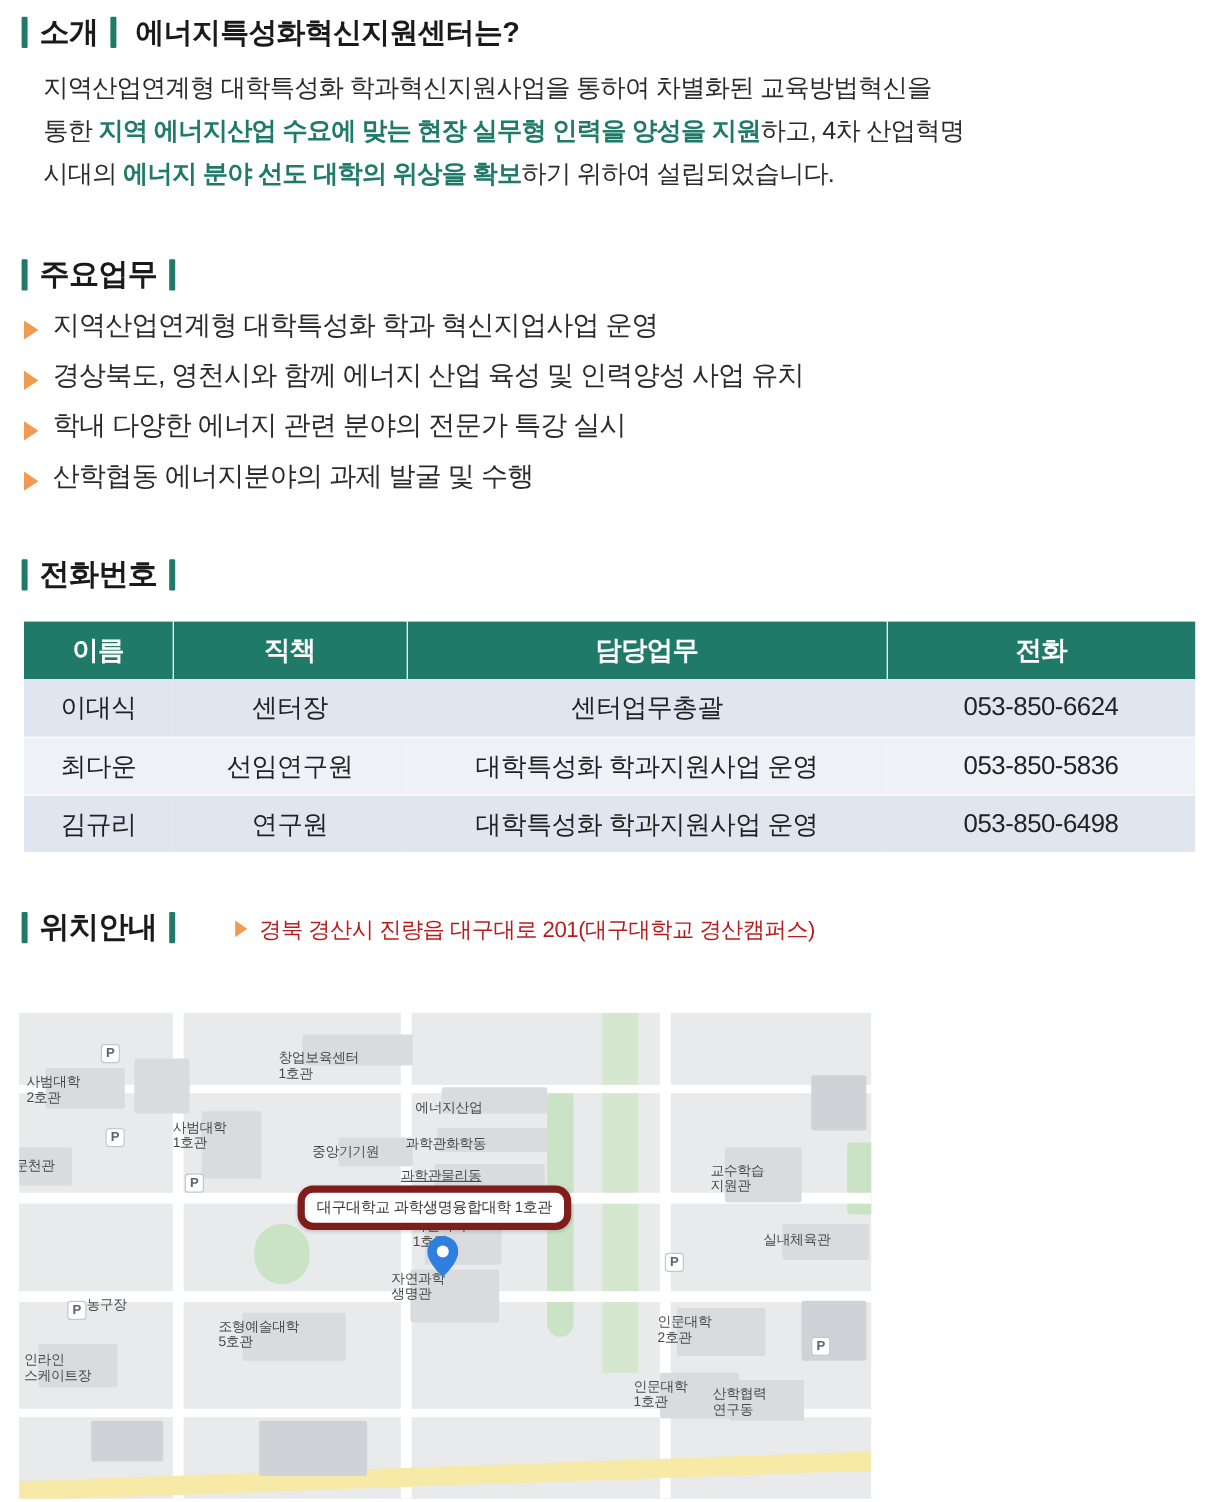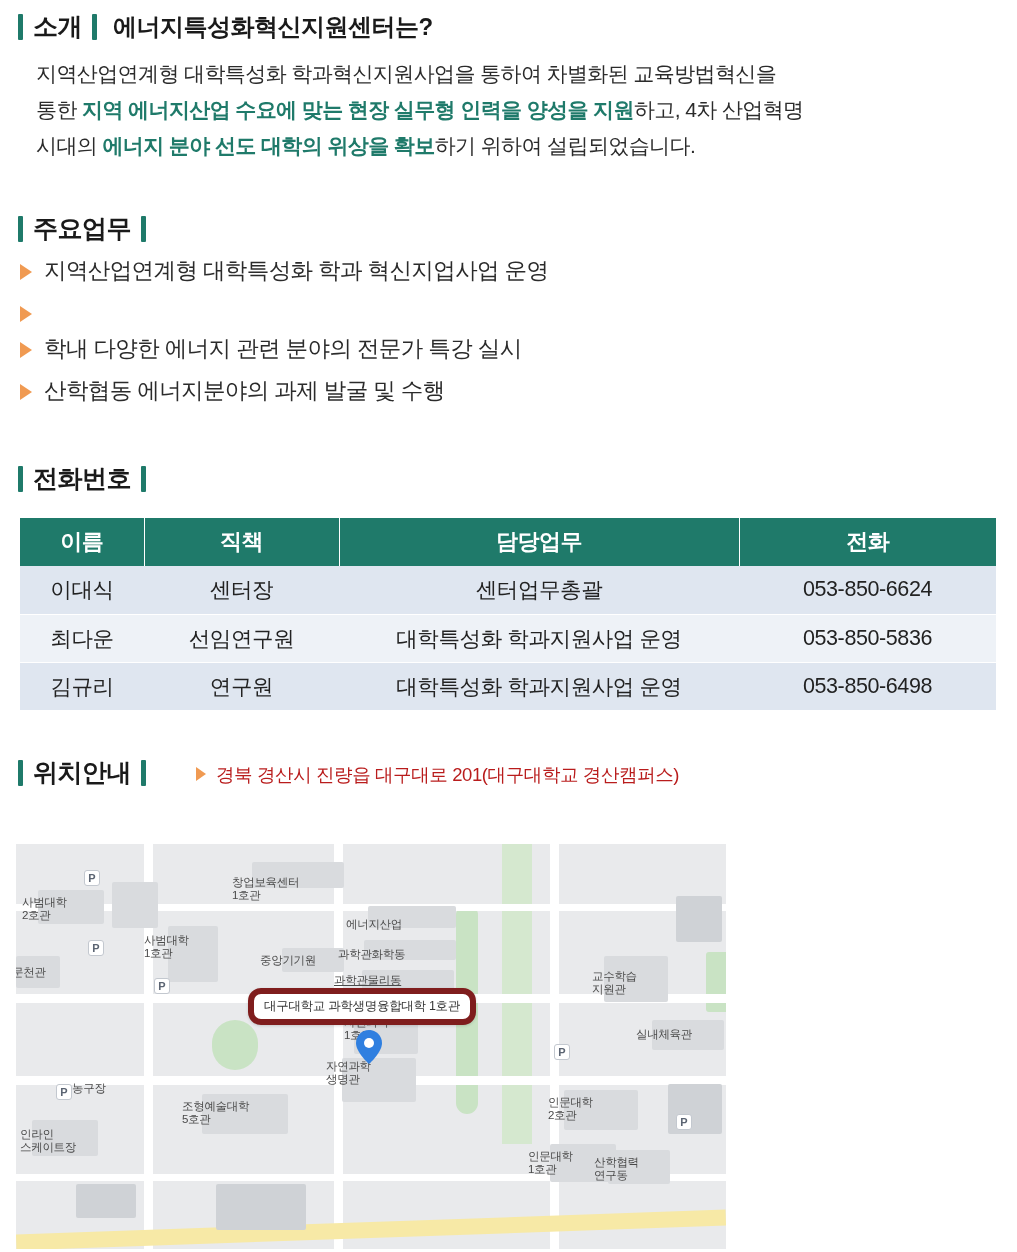--- a/index.html
+++ b/index.html
@@ -51,21 +51,21 @@
     color: #2b2b2b;
     letter-spacing: -0.6px;
   }
   .hl { color: #1f7a6a; font-weight: bold; }
 
   
   #duties-head { position: absolute; left: 18px; top: 212px; }
   .duties { position: absolute; left: 20px; top: 256px; width: 930px; }
   .duty-row {
     display: flex;
-    align-items: flex-start;
+    align-items: center;
     gap: 12px;
     margin-bottom: 12px;
   }
   .tri {
     display: inline-block;
     width: 0; height: 0;
     border-left: 12px solid #f09a52;
     border-top: 8px solid transparent;
     border-bottom: 8px solid transparent;
     margin-top: 8px;
@@ -207,20 +207,21 @@
     <span class="bar"></span>
   </div>
 
   <div class="duties">
     <div class="duty-row">
       <span class="tri"></span>
       <span class="duty-text">지역산업연계형 대학특성화 학과 혁신지업사업 운영</span>
     </div>
     <div class="duty-row">
       <span class="tri"></span>
+      <span class="duty-text">경상북도, 영천시와 함께 에너지 산업 육성 및 인력양성 사업 유치</span>
     </div>
     <div class="duty-row">
       <span class="tri"></span>
       <span class="duty-text">학내 다양한 에너지 관련 분야의 전문가 특강 실시</span>
     </div>
     <div class="duty-row">
       <span class="tri"></span>
       <span class="duty-text">산학협동 에너지분야의 과제 발굴 및 수행</span>
     </div>
   </div>

